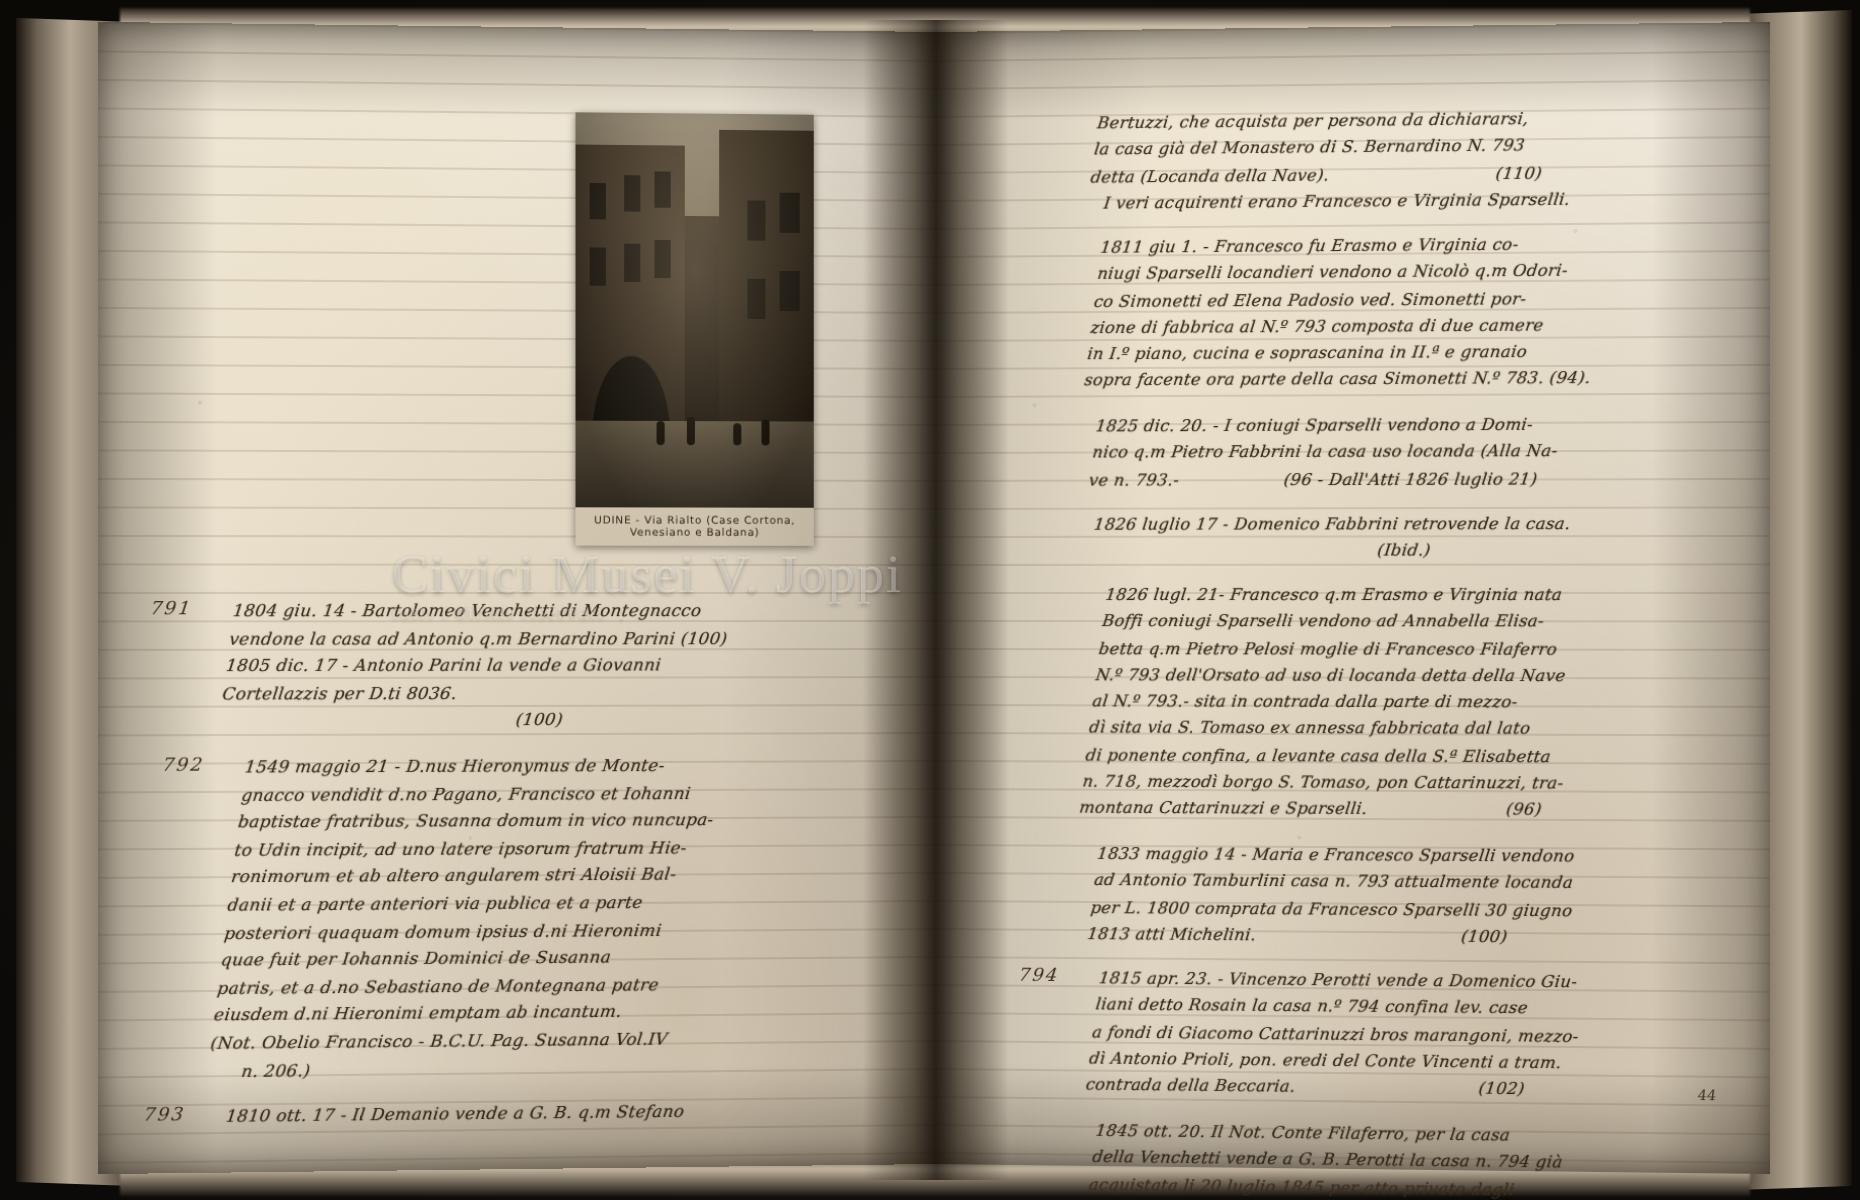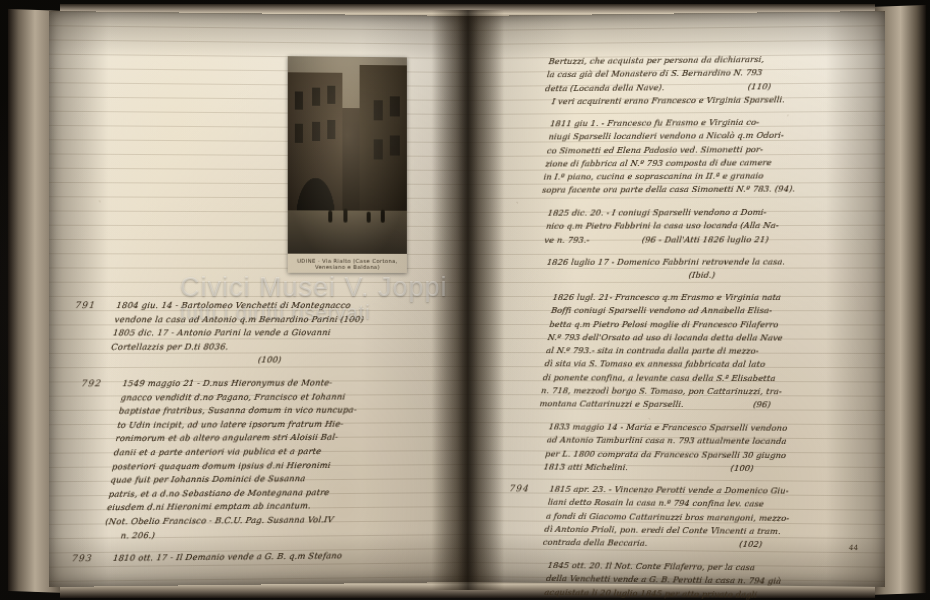--- a/index.html
+++ b/index.html
@@ -177,30 +177,30 @@
     background:radial-gradient(ellipse at 50% 40%, rgba(255,240,210,0.18), rgba(0,0,0,0.35) 80%);}
   .photo-cap{
     font-family:"DejaVu Sans",sans-serif;
     font-size:5.2px;letter-spacing:0.4px;
     text-align:center;color:#33291b;
     padding-top:4px;
   }
 
   
   .watermark{
-    position:absolute;left:180px;top:272px;
-    font-family:Liberation Sans, sans-serif;
+    position:absolute;left:196px;top:272px;
+    font-family:Liberation Serif, serif;
     font-size:27px;color:rgba(255,255,255,0.30);
     letter-spacing:1px;
     text-shadow:0 1px 2px rgba(0,0,0,0.25);
     pointer-events:none;
     white-space:nowrap;
   }
   .watermark .l2{
-    display:block;font-size:20px;margin-top:-2px;color:rgba(255,255,255,0.26);
+    display:block;font-size:10px;margin-top:-2px;color:rgba(255,255,255,0.26);
   }
 
   .folio{
     position:absolute;right:26px;bottom:34px;
     font-family:"DejaVu Serif",serif;font-size:7px;color:#4a3c28;
     transform:skewX(-7deg);
   }
 
   .speckle{
     position:absolute;inset:0;pointer-events:none;opacity:.35;

